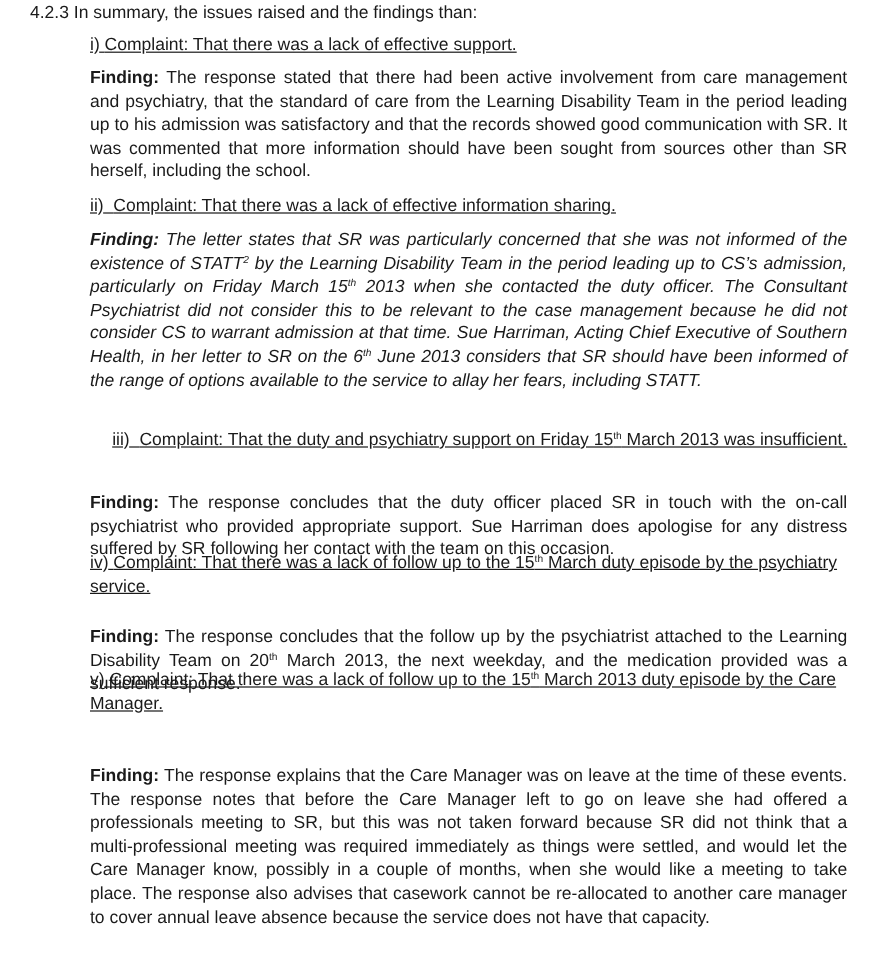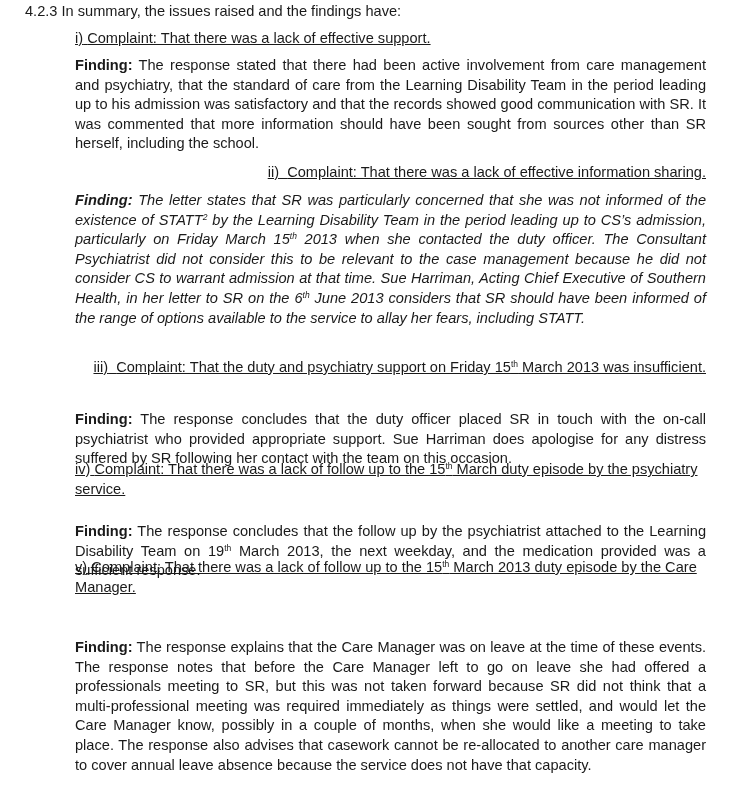--- a/index.html
+++ b/index.html
@@ -49,32 +49,32 @@
       font-size: 8.5px;
       line-height: 0;
       vertical-align: 5px;
     }
   </style>
 </head>
 <body>
 
 <div class="page">
 
-  <div class="heading">4.2.3 In summary, the issues raised and the findings have:</div>
+  <div class="heading">4.2.3 In summary, the issues raised and the findings than:</div>
 
   <div class="block complaint" style="top:29px;">
     <span>i)</span>
     <span>Complaint: That there was a lack of effective support.</span>
   </div>
   <div class="block finding" style="top:56px;">
     <b>Finding:</b>
     <span>The response stated that there had been active involvement from care management and psychiatry, that the standard of care from the Learning Disability Team in the period leading up to his admission was satisfactory and that the records showed good communication with SR. It was commented that more information should have been sought from sources other than SR herself, including the school.</span>
   </div>
 
-  <div class="block complaint" style="top:163px;text-align:right;">
+  <div class="block complaint" style="top:163px;">
     <span>ii)</span>&nbsp;
     <span>Complaint: That there was a lack of effective information sharing.</span>
   </div>
   <div class="block finding" style="top:191px;font-style:italic;">
     <b>Finding:</b>
     <span>The letter states that SR was particularly concerned that she was not informed of the existence of STATT</span><sup>2</sup><span> by the Learning Disability Team in the period leading up to CS’s admission, particularly on Friday March 15</span><sup>th</sup><span> 2013 when she contacted the duty officer. The Consultant Psychiatrist did not consider this to be relevant to the case management because he did not consider CS to warrant admission at that time. Sue Harriman, Acting Chief Executive of Southern Health, in her letter to SR on the 6</span><sup>th</sup><span> June 2013 considers that SR should have been informed of the range of options available to the service to allay her fears, including STATT.</span>
   </div>
 
   <div class="block complaint" style="top:358px;text-align:right;">
     <span>iii)</span>&nbsp;
@@ -84,21 +84,21 @@
     <b>Finding:</b>
     <span>The response concludes that the duty officer placed SR in touch with the on-call psychiatrist who provided appropriate support. Sue Harriman does apologise for any distress suffered by SR following her contact with the team on this occasion.</span>
   </div>
 
   <div class="block complaint" style="top:460px;">
     <span>iv)</span>
     <span>Complaint: That there was a lack of follow up to the 15</span><sup>th</sup><span> March duty episode by the psychiatry service.</span>
   </div>
   <div class="block finding" style="top:522px;">
     <b>Finding:</b>
-    <span>The response concludes that the follow up by the psychiatrist attached to the Learning Disability Team on 19</span><sup>th</sup><span> March 2013, the next weekday, and the medication provided was a sufficient response.</span>
+    <span>The response concludes that the follow up by the psychiatrist attached to the Learning Disability Team on 20</span><sup>th</sup><span> March 2013, the next weekday, and the medication provided was a sufficient response.</span>
   </div>
 
   <div class="block complaint" style="top:558px;">
     <span>v)</span>
     <span>Complaint: That there was a lack of follow up to the 15</span><sup>th</sup><span> March 2013 duty episode by the Care Manager.</span>
   </div>
   <div class="block finding" style="top:638px;">
     <b>Finding:</b>
     <span>The response explains that the Care Manager was on leave at the time of these events. The response notes that before the Care Manager left to go on leave she had offered a professionals meeting to SR, but this was not taken forward because SR did not think that a multi-professional meeting was required immediately as things were settled, and would let the Care Manager know, possibly in a couple of months, when she would like a meeting to take place. The response also advises that casework cannot be re-allocated to another care manager to cover annual leave absence because the service does not have that capacity.</span>
   </div>

